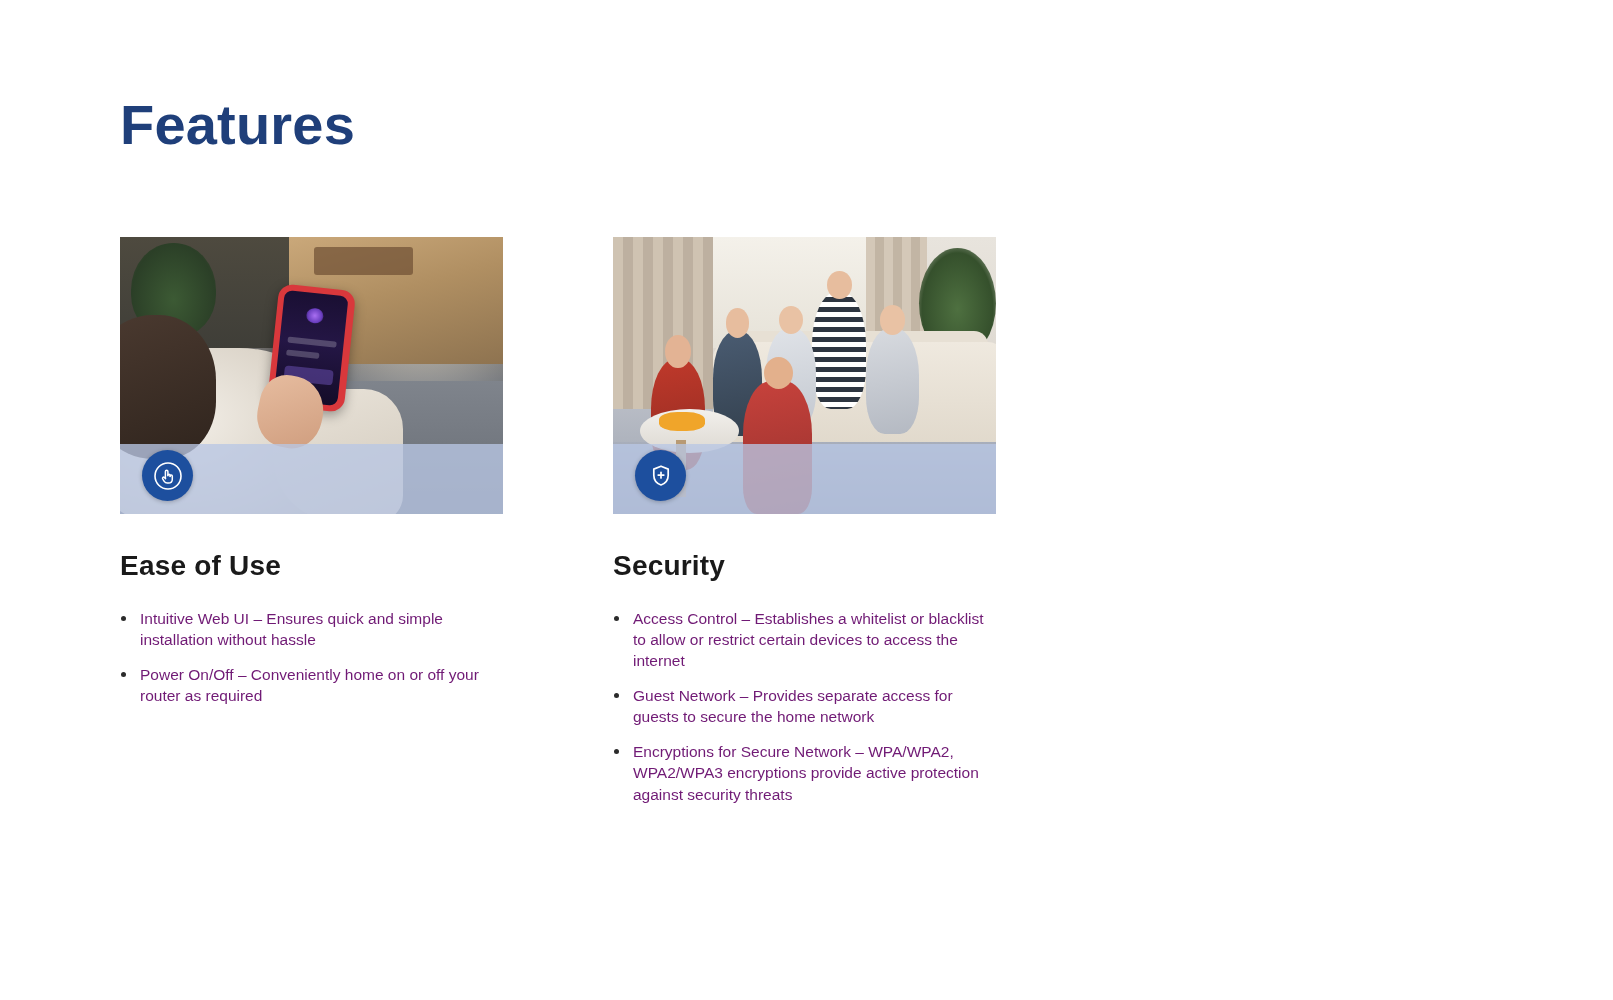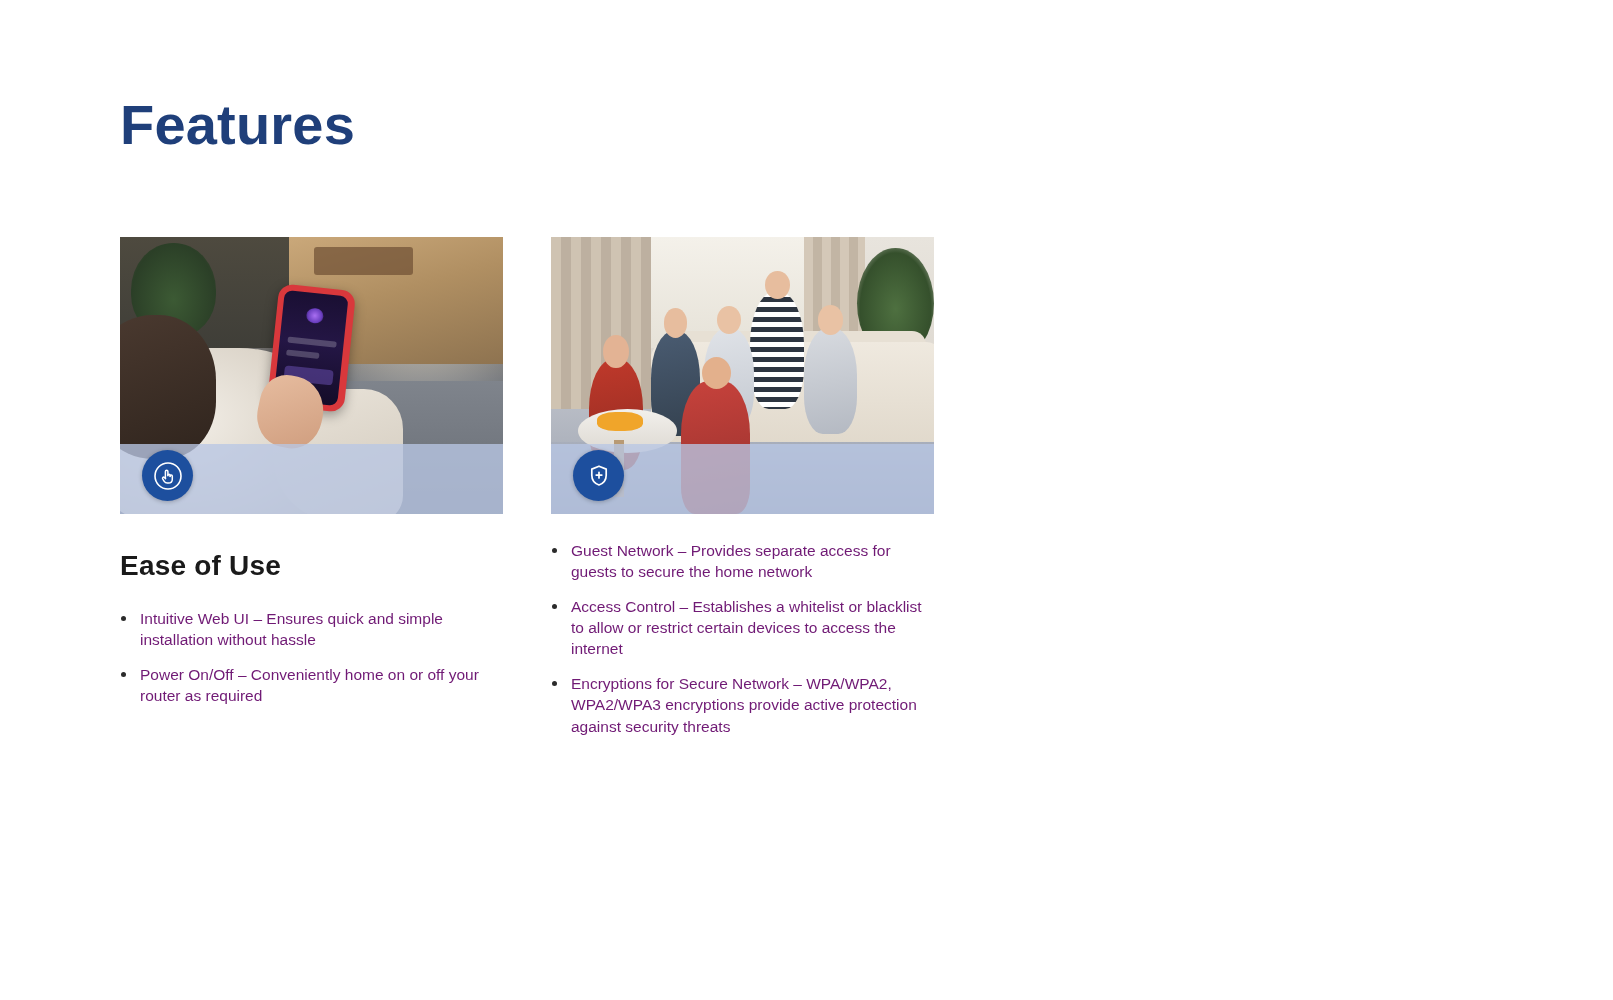--- a/index.html
+++ b/index.html
@@ -33,21 +33,21 @@
     color: #1f3f7a;
     letter-spacing: 0.2px;
   }
 
   .columns {
     position: absolute;
     left: 120px;
     top: 237px;
     width: 1380px;
     display: flex;
-    gap: 48px;
+    gap: 110px;
   }
 
   .feature-col {
     width: 383px;
   }
 
   
   .card-image {
     position: relative;
     width: 383px;
@@ -425,22 +425,23 @@
         </div>
         <div class="card-band"></div>
         <div class="card-badge">
           <svg width="28" height="28" viewBox="0 0 28 28" aria-hidden="true">
             <path d="M14 4.2l7.2 2.9v6.1c0 4.6-3 8.2-7.2 9.8-4.2-1.6-7.2-5.2-7.2-9.8V7.1L14 4.2z" fill="none" stroke="#ffffff" stroke-width="1.7" stroke-linejoin="round"></path>
             <path d="M14 10.3v5.6M11.2 13.1h5.6" stroke="#ffffff" stroke-width="1.7" stroke-linecap="round"></path>
           </svg>
         </div>
       </div>
 
+      <h2 class="feature-title">Security</h2>
 
       <ul class="bullets">
+        <li>Access Control – Establishes a whitelist or blacklist to allow or restrict certain devices to access the internet</li>
         <li>Guest Network – Provides separate access for guests to secure the home network</li>
-        <li>Access Control – Establishes a whitelist or blacklist to allow or restrict certain devices to access the internet</li>
         <li>Encryptions for Secure Network – WPA/WPA2, WPA2/WPA3 encryptions provide active protection against security threats</li>
       </ul>
     </div>
 
   </div>
 </div>
 
 </body></html>

